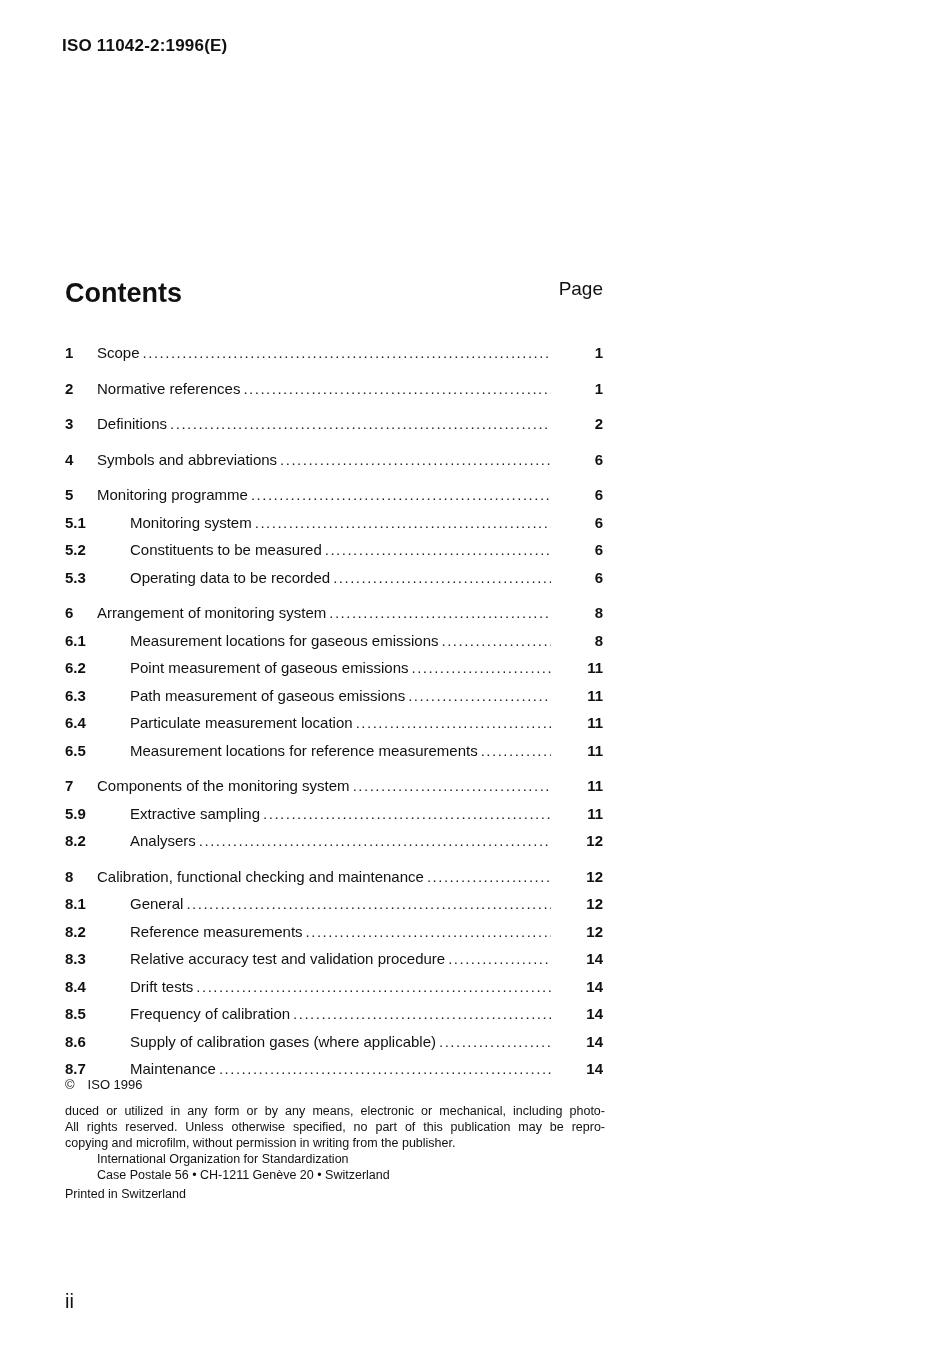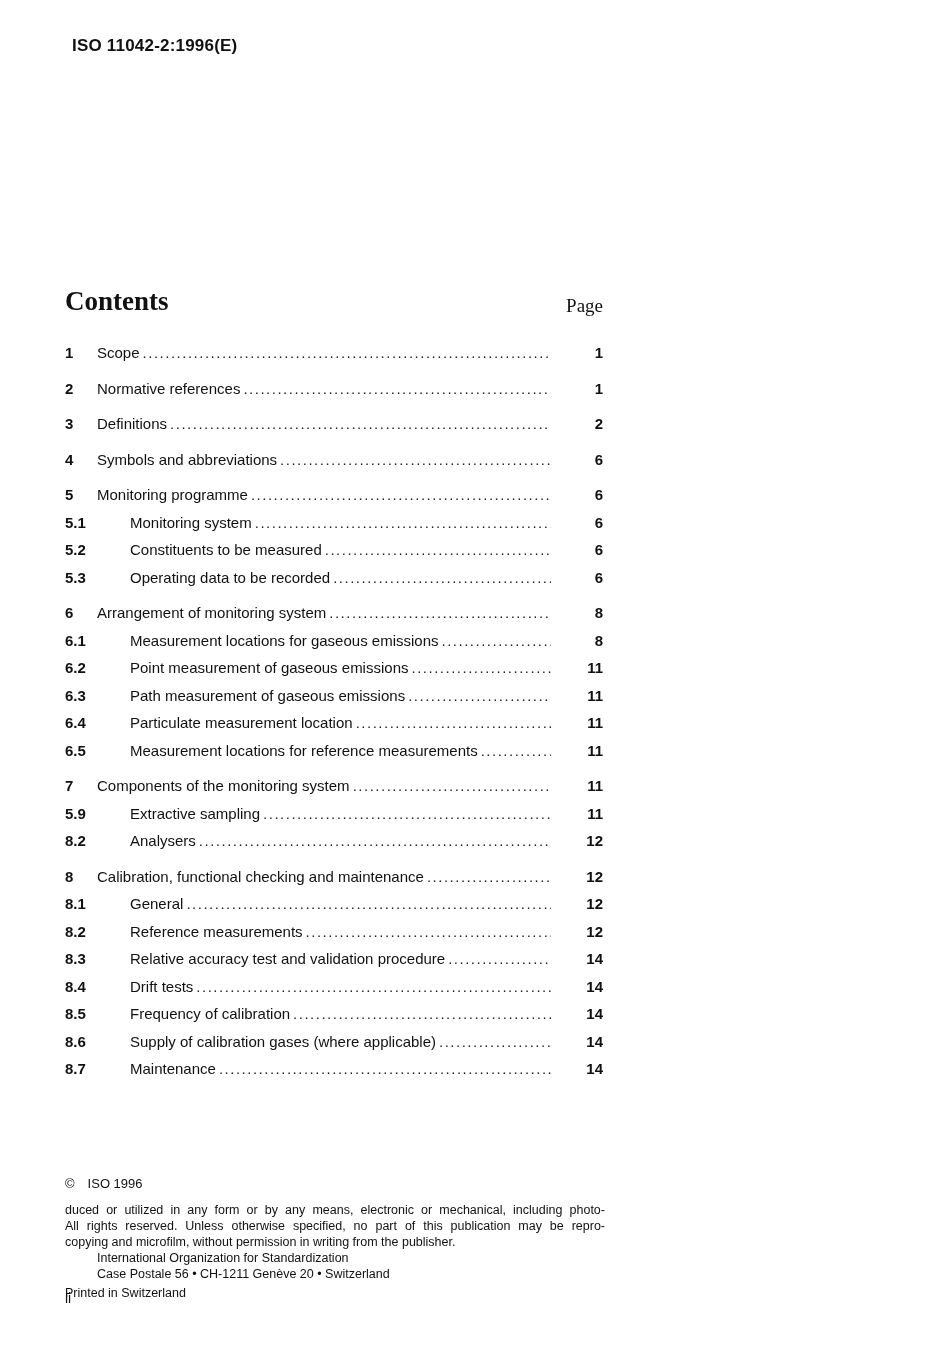--- a/index.html
+++ b/index.html
@@ -10,35 +10,34 @@
   body {
     width: 950px;
     height: 1363px;
     position: relative;
     font-family: "Liberation Sans", sans-serif;
     color: #111111;
     -webkit-font-smoothing: antialiased;
   }
   .doc-header {
     position: absolute;
-    left: 72px;
+    left: 62px;
     top: 36px;
     font-size: 17px;
     font-weight: bold;
     letter-spacing: 0.2px;
   }
   .contents-header {
     position: absolute;
     left: 65px;
-    top: 286px;
+    top: 278px;
     width: 538px;
     display: flex;
     justify-content: space-between;
-    align-items: flex-end;
-    font-family: Liberation Serif, serif;
+    align-items: flex-start;
   }
   .contents-title {
     font-size: 27px;
     font-weight: bold;
     margin: 0;
   }
   .page-label {
     font-size: 19px;
   }
   .toc {
@@ -80,41 +79,41 @@
   }
   .toc-page {
     flex: none;
     width: 46px;
     text-align: right;
     font-weight: bold;
   }
   .footer {
     position: absolute;
     left: 65px;
-    top: 1176px;
+    top: 1077px;
     width: 540px;
     font-size: 12.5px;
     line-height: 16px;
   }
   .copyright-line {
     font-size: 13px;
     margin-bottom: 10px;
   }
   .copyright-line .c-text { margin-left: 13px; }
   .rights-line.justify {
     text-align: justify;
     text-align-last: justify;
   }
   .org-line, .address-line { margin-left: 32px; }
   .printed-line { margin-top: 3px; }
   .page-number {
     position: absolute;
     left: 65px;
     top: 1290px;
-    font-size: 14px;
+    font-size: 20px;
   }
 </style>
 </head>
 <body>
 
 <div class="doc-header">ISO 11042-2:1996(E)</div>
 
 <div class="contents-header">
   <h1 class="contents-title">Contents</h1>
   <span class="page-label">Page</span>

